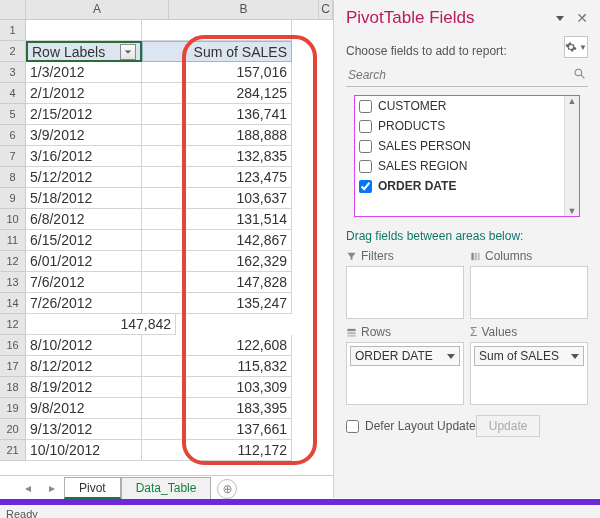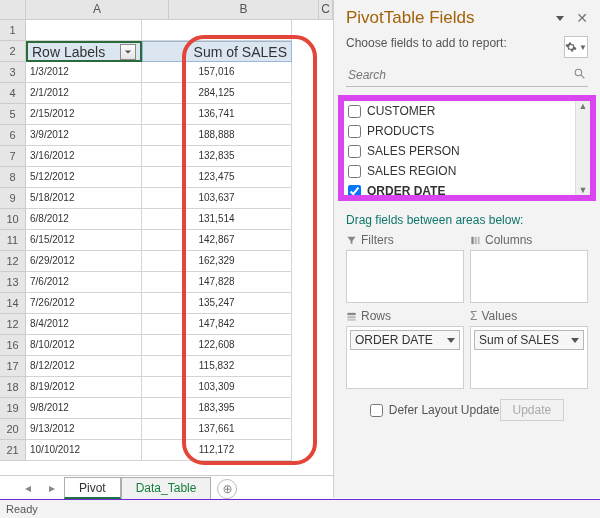--- a/index.html
+++ b/index.html
@@ -6,64 +6,64 @@
 body { width: 600px; height: 518px; overflow: hidden; background: #fff; position: relative; font-size: 12px; color: #333; }
 
 .sheet { position: absolute; left: 0; top: 0; width: 333px; height: 518px; background: #fff; }
 .corner { position: absolute; left: 0; top: 0; width: 26px; height: 20px; background: #e6e6e6; border-right: 1px solid #ccc; border-bottom: 1px solid #ccc; }
 .colheaders { position: absolute; left: 26px; top: 0; height: 20px; display: flex; }
 .colh { background: #e6e6e6; border-right: 1px solid #ccc; border-bottom: 1px solid #ccc; text-align: center; line-height: 19px; font-size: 12px; color: #555; }
 .rowheaders { position: absolute; left: 0; top: 20px; width: 26px; }
 .rowh { height: 21px; background: #e6e6e6; border-right: 1px solid #ccc; border-bottom: 1px solid #ccc; text-align: center; line-height: 20px; font-size: 11px; color: #555; }
 .cells { position: absolute; left: 26px; top: 20px; }
 .row { display: flex; height: 21px; }
-.cell { border-right: 1px solid #d4d4d4; border-bottom: 1px solid #d4d4d4; padding: 0 4px; line-height: 20px; font-size: 10px; overflow: hidden; white-space: nowrap; background: #fff; }
+.cell { border-right: 1px solid #d4d4d4; border-bottom: 1px solid #d4d4d4; padding: 0 4px; line-height: 20px; font-size: 14px; overflow: hidden; white-space: nowrap; background: #fff; }
 .cellA { width: 116px; }
-.cellB { width: 150px; text-align: center; }
+.cellB { width: 150px; text-align: right; }
 .hdrcell { background: #dce6f1; border: 1px solid #9bb7d5; font-size: 14px; }
 .hdrcell.cellB { text-align: right; }
 .hdrcell.cellA { display: flex; justify-content: space-between; align-items: center; border: 2px solid #2a6b3a; }
 .filterbtn { width: 16px; height: 16px; background: linear-gradient(#fdfdfd,#e3e3e3); border: 1px solid #8a8a8a; display: flex; align-items: center; justify-content: center; }
 .filterbtn svg { display: block; }
 
 .redmark { position: absolute; left: 182px; top: 35px; width: 135px; height: 430px; border: 4px solid #e4453a; border-radius: 22px; pointer-events: none; }
 
 .tabs { position: absolute; left: 0; bottom: 19px; width: 333px; height: 24px; background: #fff; border-top: 1px solid #ccc; display: flex; align-items: flex-end; padding-left: 16px; }
 .tabnav { width: 48px; height: 22px; display: flex; align-items: center; justify-content: space-around; color: #888; }
 .tab { height: 22px; padding: 0 14px; line-height: 21px; border: 1px solid #aeaeae; border-bottom: none; background: #fff; font-size: 12px; margin-right: 0; margin-top: 16px; }
 .tab.active { border-bottom: 2px solid #217346; background: #fff; }
 .tab.inactive { background: #f1f1f1; color: #15803d; }
 .tabplus { width: 20px; height: 20px; margin-left: 6px; border: 1px solid #bbb; border-radius: 50%; text-align: center; line-height: 18px; color: #888; }
 
-.status { position: absolute; left: 0; bottom: 0; width: 600px; height: 19px; background: #f3f3f3; border-top: 1px solid #6d28d9; line-height: 18px; padding-left: 6px; font-size: 11px; color: #555; }
+.status { position: absolute; left: 0; bottom: 0; width: 600px; height: 19px; background: #f3f3f3; border-top: 6px solid #6d28d9; line-height: 18px; padding-left: 6px; font-size: 11px; color: #555; }
 
 .pane { position: absolute; left: 333px; top: 0; width: 267px; height: 498px; background: #f3f3f3; border-left: 1px solid #d0d0d0; display: flex; flex-direction: column; }
 .pane-head { padding: 8px 12px 8px 12px; display: flex; align-items: center; justify-content: space-between; }
-.pane-title { font-size: 17px; color: #a16207; font-weight: 400; }
+.pane-title { font-size: 17px; color: #be185d; font-weight: 400; }
 .pane-head-ctrls { display: flex; gap: 12px; align-items: center; color: #777; }
-.pane-choose { padding: 0 12px 6px 12px; display: flex; align-items: flex-start; justify-content: space-between; font-size: 12px; color: #555; }
+.pane-choose { padding: 0 12px 6px 12px; display: flex; align-items: flex-end; justify-content: space-between; font-size: 12px; color: #555; }
 .gearbtn { width: 24px; height: 22px; border: 1px solid #c5c5c5; background: #fff; display: flex; align-items: center; justify-content: center; }
 .search { margin: 0 12px 8px 12px; display: flex; align-items: center; border-bottom: 1px solid #bdbdbd; gap: 40px; }
 .search input { flex: 1; border: none; background: transparent; font-size: 12px; color: #888; font-style: italic; padding: 4px 2px; outline: none; }
 .search-icon { color: #888; padding: 0 2px; }
-.fieldlist { margin: 0 4px; height: 106px; border: 6px solid #d946ef; background: #fff; overflow: hidden; position: relative; }
+.fieldlist { margin: 0 20px; height: 122px; border: 1px solid #d946ef; background: #fff; overflow: hidden; position: relative; }
 .fld { display: flex; align-items: center; height: 20px; padding-left: 4px; gap: 6px; font-size: 12px; }
 .fld input { width: 13px; height: 13px; }
 .fld.bold { font-weight: 700; }
 .fld .fldfilter { margin-left: auto; margin-right: 4px; color: #777; }
 .flscroll { position: absolute; right: 0; top: 0; width: 15px; height: 100%; background: #efefef; border-left: 1px solid #ddd; display: flex; flex-direction: column; justify-content: space-between; align-items: center; }
 .flscroll span { font-size: 9px; color: #777; }
 
 .draglabel { padding: 12px 12px 6px 12px; font-size: 12px; color: #0f766e; }
 .areas { display: grid; grid-template-columns: 1fr 1fr; grid-template-rows: 70px 80px; gap: 6px; padding: 0 12px; }
 .area { display: flex; flex-direction: column; }
 .area-head { font-size: 12px; color: #666; display: flex; align-items: center; gap: 4px; padding-bottom: 3px; }
 .area-box { flex: 1; background: #fff; border: 1px solid #cfcfcf; padding: 3px; }
 .chip { height: 20px; border: 1px solid #b8b8b8; background: #f7f7f7; display: flex; align-items: center; justify-content: space-between; padding: 0 4px; font-size: 12px; }
-.defer { padding: 10px 12px; display: flex; align-items: center; justify-content: center; }
+.defer { padding: 10px 12px; display: flex; align-items: center; justify-content: flex-start; }
 .defer label { font-size: 12px; color: #555; display: flex; align-items: center; gap: 6px; }
 .updatebtn { padding: 3px 12px; border: 1px solid #d0d0d0; background: #f2f2f2; color: #aaa; font-size: 12px; }
 
 .tri-down { width: 0; height: 0; border-left: 4px solid transparent; border-right: 4px solid transparent; border-top: 5px solid #555; display: inline-block; }
 </style>
 </head>
 <body>
 
 <div class="sheet">
   <div class="corner"></div>
@@ -141,33 +141,32 @@
       </div>
       <div class="row">
         <div class="cell cellA">6/8/2012</div>
         <div class="cell cellB">131,514</div>
       </div>
       <div class="row">
         <div class="cell cellA">6/15/2012</div>
         <div class="cell cellB">142,867</div>
       </div>
       <div class="row">
-        <div class="cell cellA">6/29/2012</div>
+        <div class="cell cellA">6/01/2012</div>
         <div class="cell cellB">162,329</div>
       </div>
       <div class="row">
         <div class="cell cellA">7/6/2012</div>
         <div class="cell cellB">147,828</div>
       </div>
       <div class="row">
         <div class="cell cellA">7/26/2012</div>
         <div class="cell cellB">135,247</div>
       </div>
       <div class="row">
-        <div class="cell cellA">8/4/2012</div>
         <div class="cell cellB">147,842</div>
       </div>
       <div class="row">
         <div class="cell cellA">8/10/2012</div>
         <div class="cell cellB">122,608</div>
       </div>
       <div class="row">
         <div class="cell cellA">8/12/2012</div>
         <div class="cell cellB">115,832</div>
       </div>

